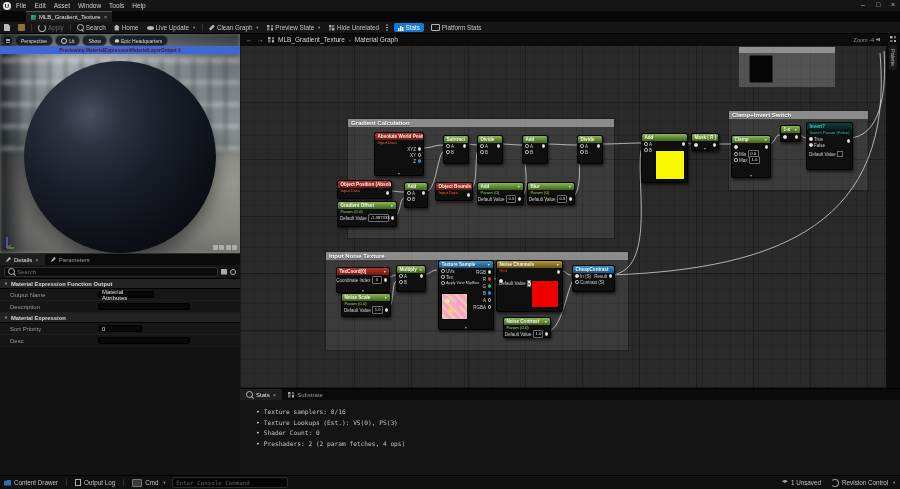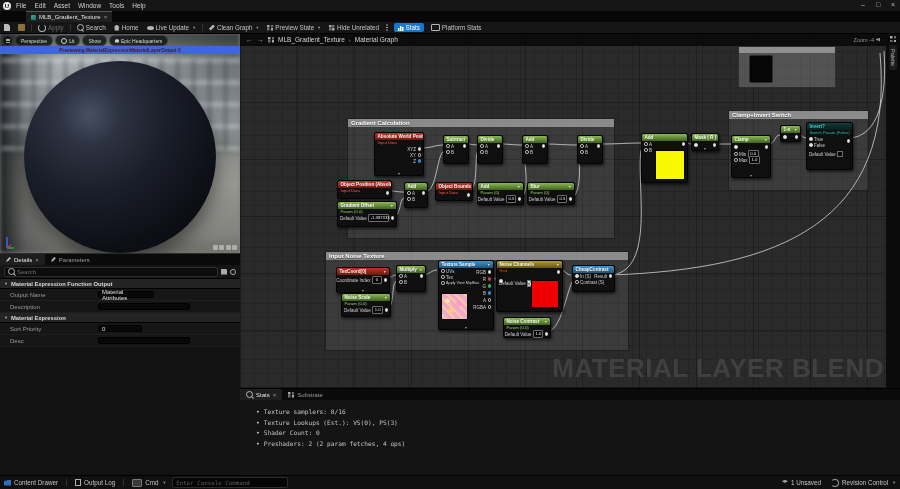--- a/index.html
+++ b/index.html
@@ -306,21 +306,20 @@
     <span class="dval" style="width:44px;">0</span>
   </div>
   <div class="drow">
     <span class="dlabel">Desc</span>
     <span class="dval" style="width:92px;"></span>
   </div>
 </div>
 
 <div class="graph">
 
-  <div class="watermark">MATERIAL LAYER BLEND</div>
 
   <div class="comment" style="left:107px;top:85px;width:266px;height:119px;">
     <div class="ctitle">Gradient Calculation</div>
   </div>
   <div class="comment" style="left:85px;top:218px;width:302px;height:98px;">
     <div class="ctitle">Input Noise Texture</div>
   </div>
   <div class="comment" style="left:488px;top:77px;width:139px;height:79px;">
     <div class="ctitle">Clamp+Invert Switch</div>
   </div>

